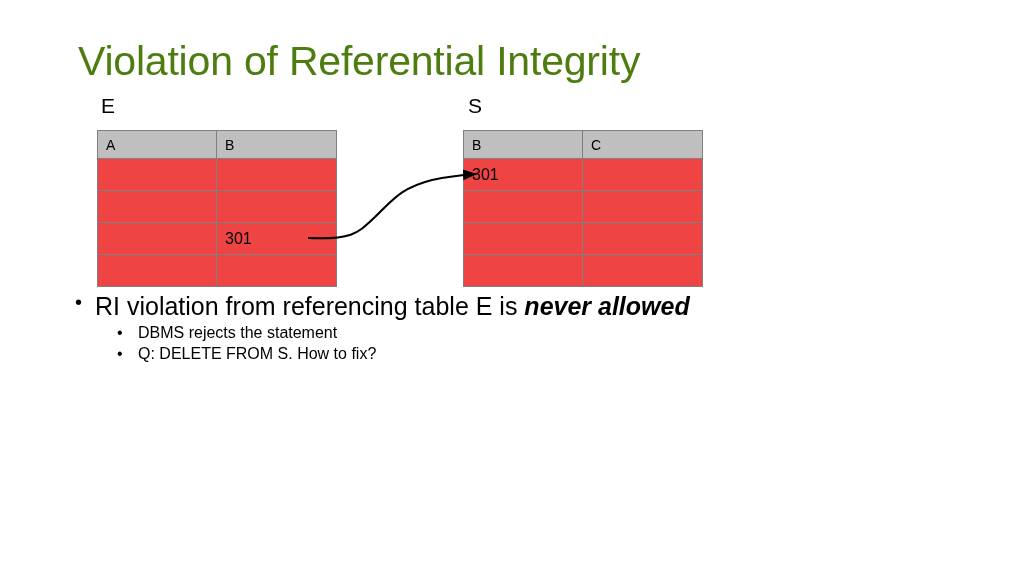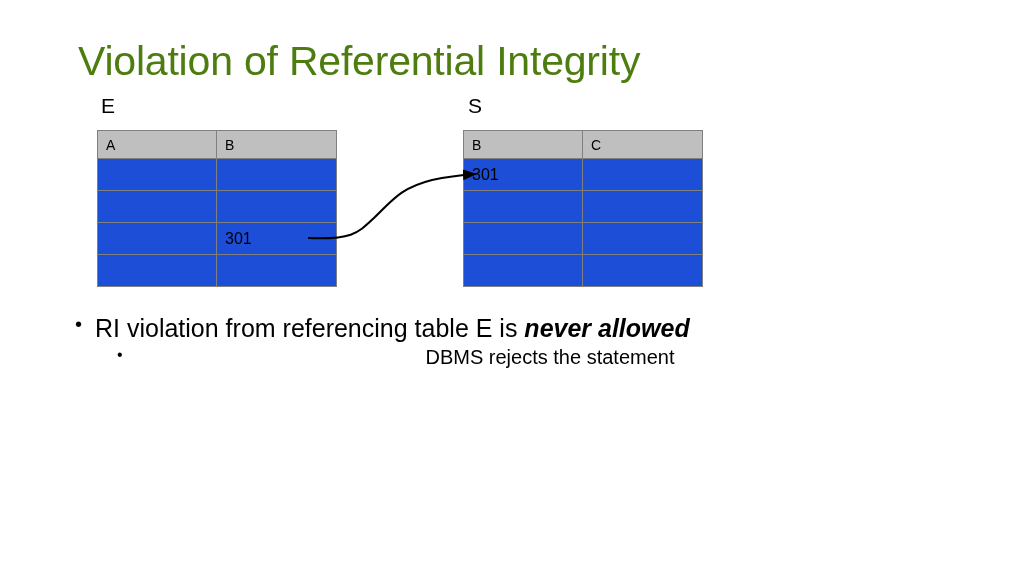--- a/index.html
+++ b/index.html
@@ -60,21 +60,21 @@
     height: 27px;
     font-size: 14px;
     padding-left: 8px;
     color: #000;
   }
   .db-table td {
     height: 31px;
     font-size: 16px;
     padding-left: 8px;
     color: #000;
-    background: #1d4ed8;
+    background: #ef4444;
   }
 
   #table-e { left: 97px; top: 130px; width: 239px; }
   #table-s { left: 463px; top: 130px; width: 239px; }
 
   .col-1 { width: 119px; }
   .col-2 { width: 120px; }
 
   
   #arrow-layer {
@@ -83,39 +83,38 @@
     top: 0;
     width: 1024px;
     height: 576px;
     pointer-events: none;
   }
 
   
   .bullets {
     position: absolute;
     left: 62px;
-    top: 312px;
+    top: 290px;
     width: 900px;
   }
   .b1, .b2 {
     position: relative;
     color: #000;
   }
   .b1 {
     font-size: 25px;
     line-height: 1.28;
     padding-left: 33px;
     margin-bottom: 1px;
   }
   .b2 {
-    font-size: 20px;
+    font-size: 16px;
     line-height: 1.28;
     padding-left: 76px;
     margin-bottom: 1px;
-    text-align: center;
   }
   .b1::before {
     content: "\2022";
     position: absolute;
     left: 13px;
     top: 0;
     font-size: 20px;
     line-height: inherit;
   }
   .b2::before {
@@ -215,15 +214,18 @@
 
   <div class="b1">
     <span>RI violation from referencing table E is </span><span class="emph">never allowed</span>
   </div>
 
   <div class="b2">
     <span>DBMS rejects the statement</span>
   </div>
 
 
+  <div class="b2">
+    <span>Q: DELETE FROM S. How to fix?</span>
+  </div>
 
 
 </div>
 
 </body></html>

